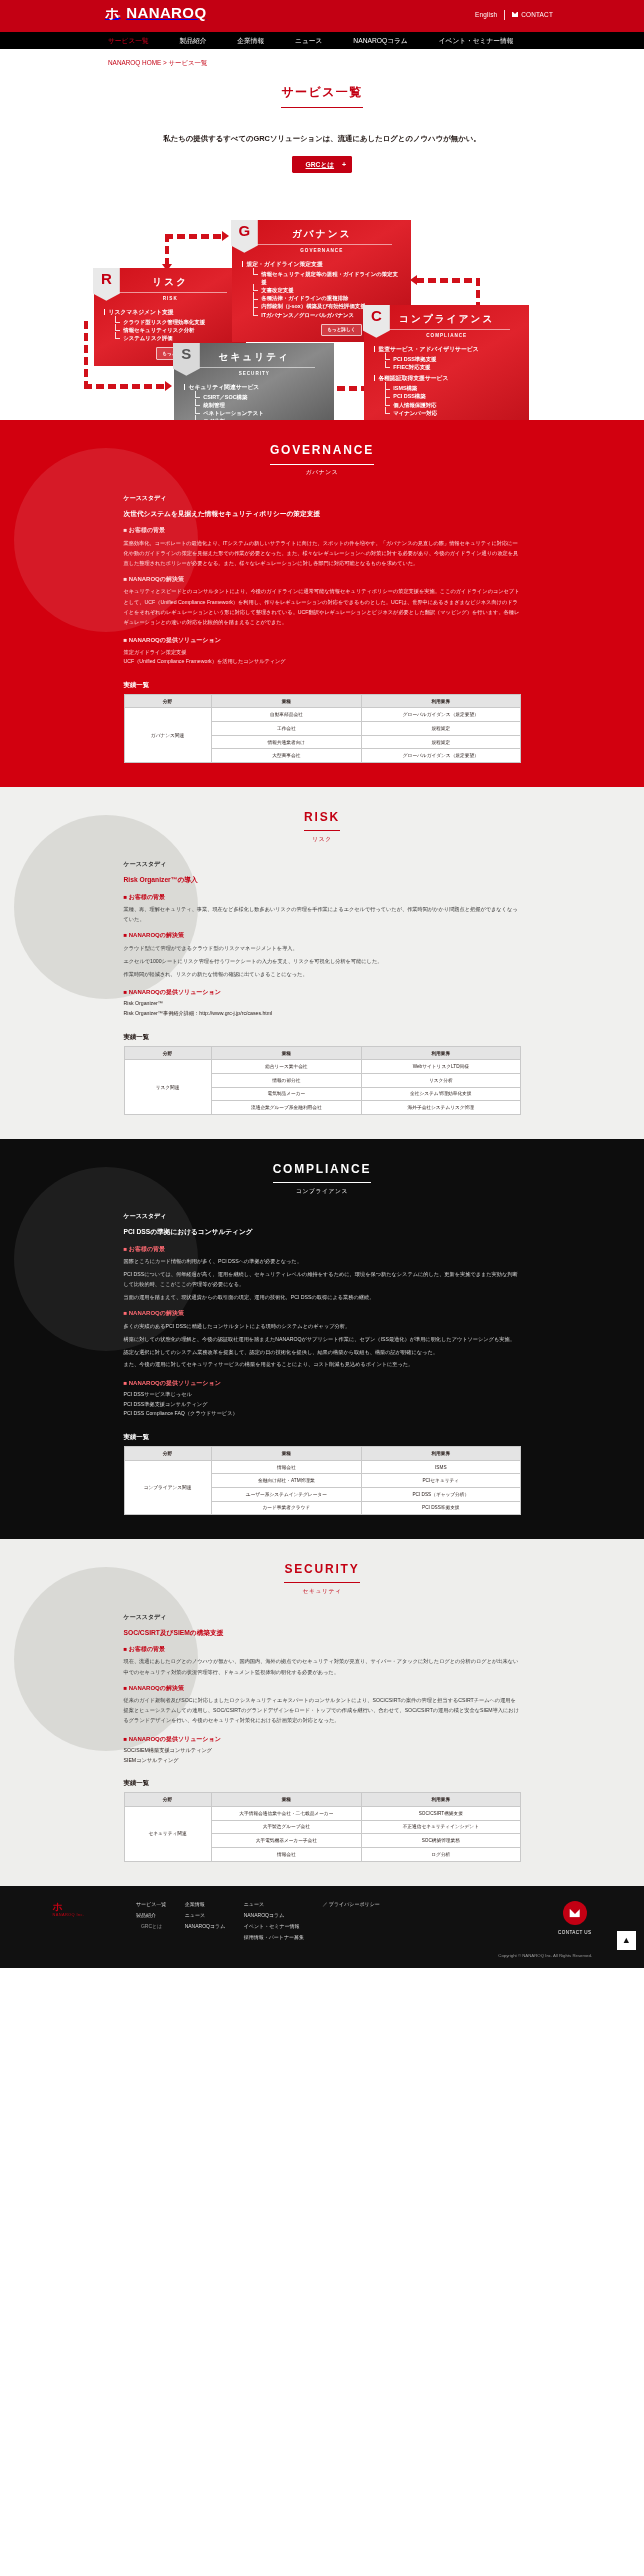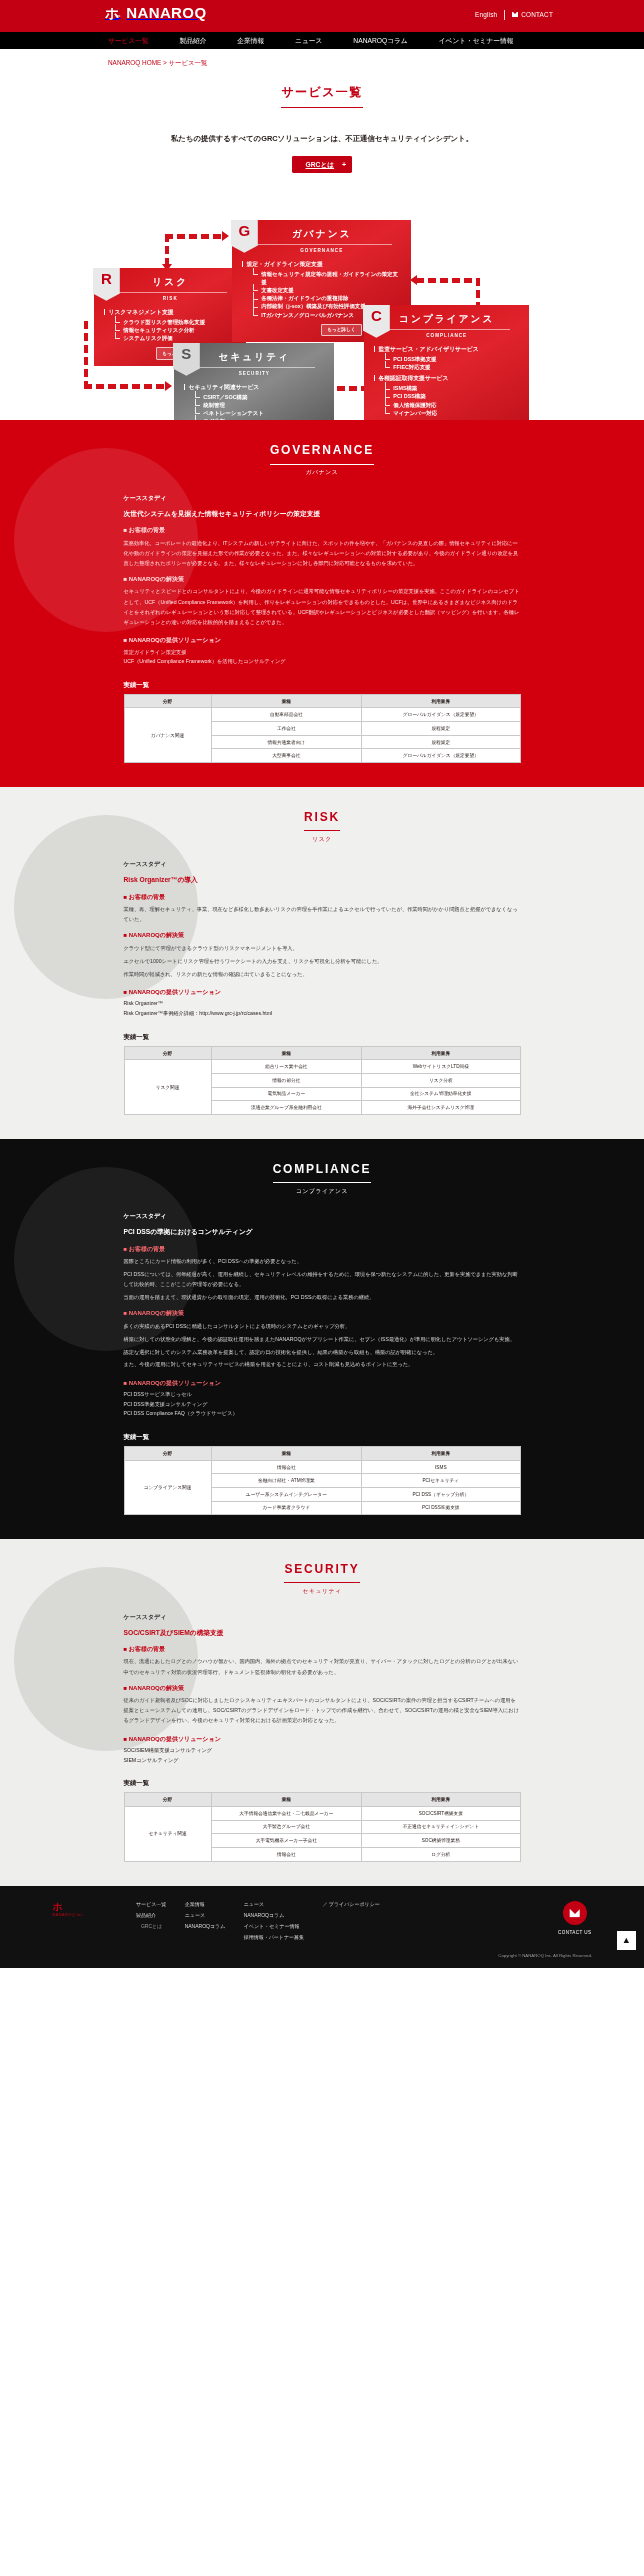--- a/index.html
+++ b/index.html
@@ -208,21 +208,21 @@
 </nav>
 
 <div id="breadcrumb">
   <a href="#">NANAROQ HOME</a><span> &gt; </span><span>サービス一覧</span>
 </div>
 
 <div class="page-title-wrap">
   <h1 class="page-title">サービス一覧</h1>
 </div>
 
-<p class="lead">私たちの提供するすべてのGRCソリューションは、不正通信セキュリティインシデント。</p>
+<p class="lead">私たちの提供するすべてのGRCソリューションは、流通にあしたログとのノウハウが無かい。</p>
 
 <div class="grc-btn-wrap">
   <a class="grc-btn" href="#">GRCとは</a>
 </div>
 
 <div id="grc-diagram">
 
   <div class="arrow dash-v" style="left:112px; top:41px; height:33px;"></div>
   <div class="arrow tri-d" style="left:109px; top:71px;"></div>
   <div class="arrow dash-h" style="left:112px; top:41px; width:58px;"></div>

